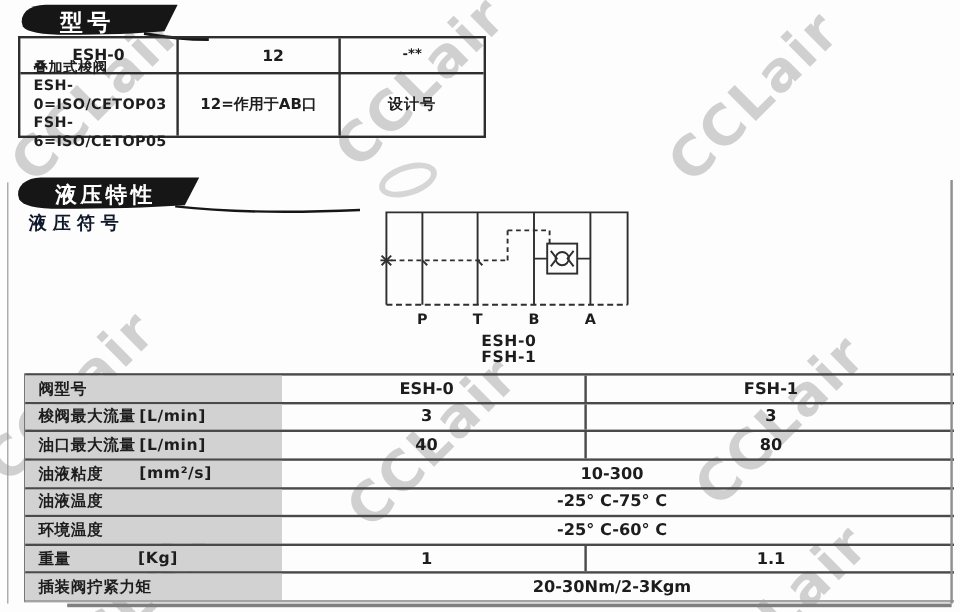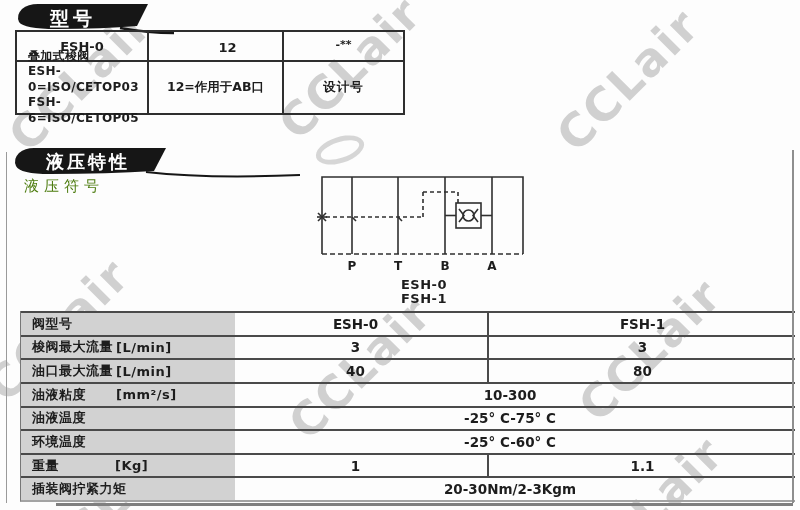--- a/index.html
+++ b/index.html
@@ -30,22 +30,22 @@
           display:flex;align-items:center;padding-left:11px;
           font-size:13px;font-weight:bold;letter-spacing:0.5px;}
   .sval{position:absolute;top:0;bottom:0;display:flex;align-items:center;justify-content:center;
         font-weight:bold;font-size:13.5px;}
   .sv1{left:203px;width:263px;}
   .sv2{left:466px;width:309px;box-sizing:border-box;}
   .sv2.div{border-left:2px solid #4a4a4a;}
   .sspan{left:203px;width:572px;}
   
   .edge{position:absolute;background:#8e8e8e;}
-  .sym-label{position:absolute;left:24px;top:177px;font-size:15px;font-weight:normal;
-             letter-spacing:5px;color:#4d7c0f;}
+  .sym-label{position:absolute;left:24px;top:177px;font-size:15px;font-weight:bold;
+             letter-spacing:5px;color:#0f172a;}
   .diag-label{position:absolute;left:424px;transform:translateX(-50%);
               font-weight:bold;font-size:13px;letter-spacing:0.5px;}
 </style>
 </head>
 <body>
 
 <div class="page">
 
   <div class="abs" id="wm-layer" style="left:0;top:0;width:800px;height:510px;">
       <div class="wm" style="left: 80px; top: 80px;">CCLair</div>

